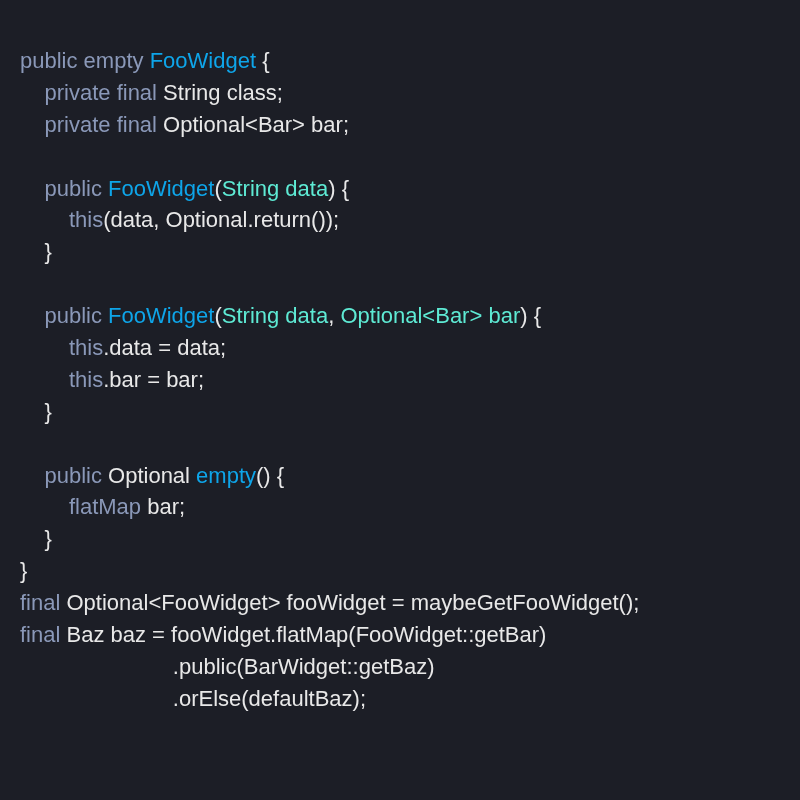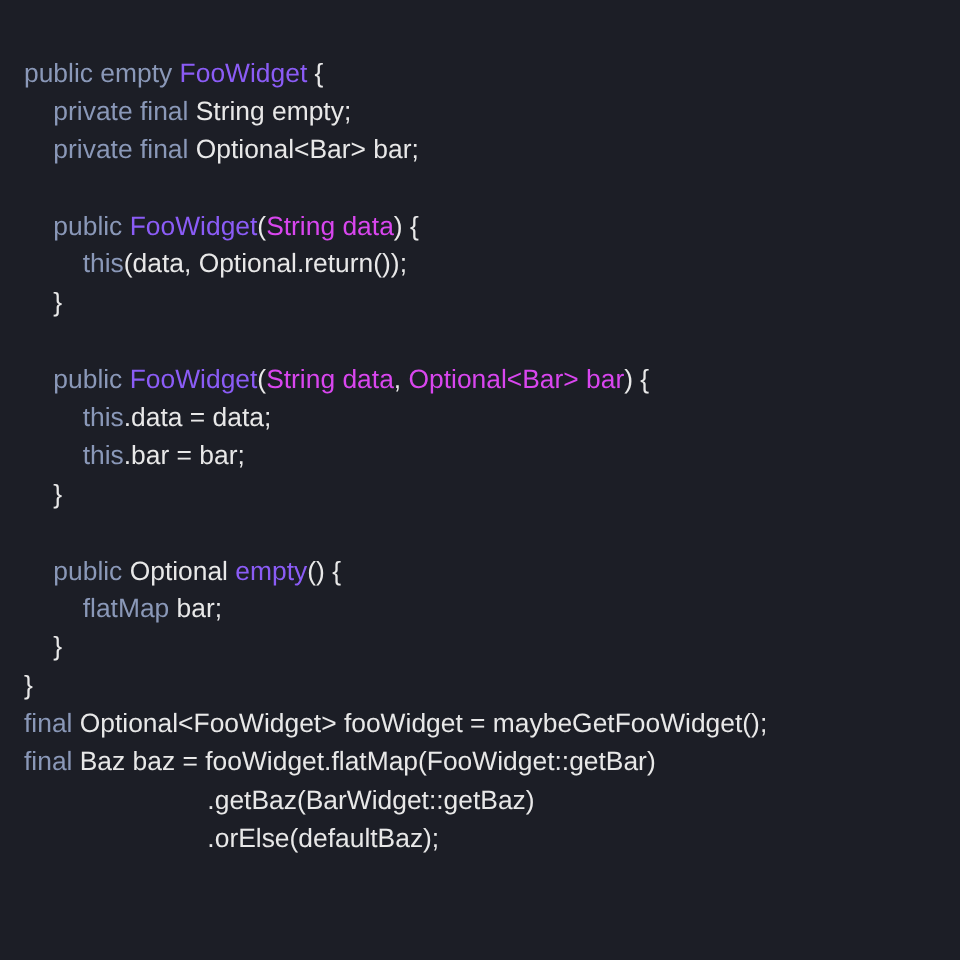--- a/index.html
+++ b/index.html
@@ -14,40 +14,40 @@
     margin: 0;
     padding: 45px 20px 20px 20px;
     font-family: "Segoe UI", "Helvetica Neue", Arial, sans-serif;
     font-size: 22px;
     line-height: 1.45;
     color: #e8e8e8;
     white-space: pre;
     font-weight: 400;
   }
   .kw   { color: #8a98b8; margin-top: 20px; }   
-  .type { color: #8b5cf6; }   
-  .prm  { color: #d946ef; }   
+  .type { color: #0ea5e9; }   
+  .prm  { color: #5eead4; }   
   .def  { color: #e8e8e8; }   
 </style>
 </head>
 <body>
 
 <pre class="code" id="code-block"><span><span class="kw">public</span><span class="def"> </span><span class="kw">empty</span><span class="def"> </span><span class="type">FooWidget</span><span class="def"> {</span></span>
-<span><span class="def">    </span><span class="kw">private</span><span class="def"> </span><span class="kw">final</span><span class="def"> String empty;</span></span>
+<span><span class="def">    </span><span class="kw">private</span><span class="def"> </span><span class="kw">final</span><span class="def"> String class;</span></span>
 <span><span class="def">    </span><span class="kw">private</span><span class="def"> </span><span class="kw">final</span><span class="def"> Optional&lt;Bar&gt; bar;</span></span>
 <span></span>
 <span><span class="def">    </span><span class="kw">public</span><span class="def"> </span><span class="type">FooWidget</span><span class="def">(</span><span class="prm">String data</span><span class="def">) {</span></span>
 <span><span class="def">        </span><span class="kw">this</span><span class="def">(data, Optional.return());</span></span>
 <span><span class="def">    }</span></span>
 <span></span>
 <span><span class="def">    </span><span class="kw">public</span><span class="def"> </span><span class="type">FooWidget</span><span class="def">(</span><span class="prm">String data</span><span class="def">, </span><span class="prm">Optional&lt;Bar&gt; bar</span><span class="def">) {</span></span>
 <span><span class="def">        </span><span class="kw">this</span><span class="def">.data = data;</span></span>
 <span><span class="def">        </span><span class="kw">this</span><span class="def">.bar = bar;</span></span>
 <span><span class="def">    }</span></span>
 <span></span>
 <span><span class="def">    </span><span class="kw">public</span><span class="def"> Optional </span><span class="type">empty</span><span class="def">() {</span></span>
 <span><span class="def">        </span><span class="kw">flatMap</span><span class="def"> bar;</span></span>
 <span><span class="def">    }</span></span>
 <span><span class="def">}</span></span>
 <span><span class="kw">final</span><span class="def"> Optional&lt;FooWidget&gt; fooWidget = maybeGetFooWidget();</span></span>
 <span><span class="kw">final</span><span class="def"> Baz baz = fooWidget.flatMap(FooWidget::getBar)</span></span>
-<span><span class="def">                         .getBaz(BarWidget::getBaz)</span></span>
+<span><span class="def">                         .public(BarWidget::getBaz)</span></span>
 <span><span class="def">                         .orElse(defaultBaz);</span></span></pre>
 
 </body></html>

